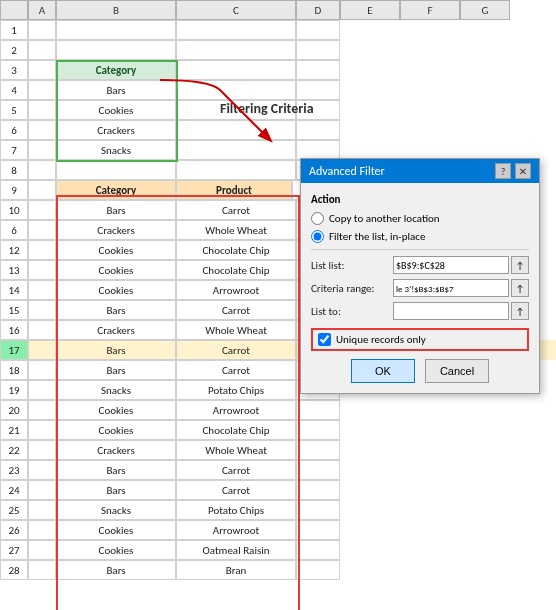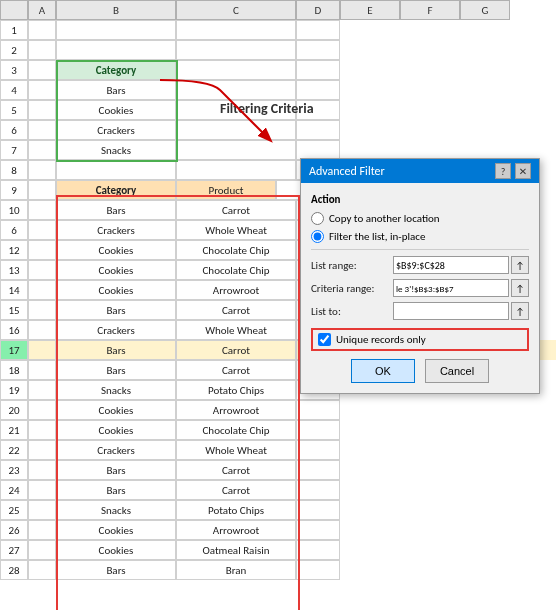--- a/index.html
+++ b/index.html
@@ -279,21 +279,21 @@
       <div class="cell" style="width:28px"></div>
       <div class="cell" style="width:120px"></div>
       <div class="cell" style="width:120px"></div>
       <div class="cell" style="width:44px"></div>
     </div>
 
     <div class="grid-row">
       <div class="row-num cell">9</div>
       <div class="cell" style="width:28px"></div>
       <div class="cell" style="width:120px;background:#ffe0b2;font-weight:bold">Category</div>
-      <div class="cell" style="width:100px;background:#ffe0b2;font-weight:normal">Product</div>
+      <div class="cell" style="width:116px;background:#ffe0b2;font-weight:bold">Product</div>
       <div class="cell" style="width:44px"></div>
     </div>
 
     <div class="grid-row">
       <div class="row-num cell">10</div>
       <div class="cell" style="width:28px"></div>
       <div class="cell" style="width:120px">Bars</div>
       <div class="cell" style="width:120px">Carrot</div>
       <div class="cell" style="width:44px"></div>
     </div>
@@ -453,21 +453,21 @@
       <div class="dialog-radio-row">
         <input type="radio" name="action" id="r2" style="">
         <label for="r2">Copy to another location</label>
       </div>
       <div class="dialog-radio-row">
         <input type="radio" name="action" checked="" id="r1" style="">
         <label for="r1">Filter the list, in-place</label>
       </div>
       <hr class="divider">
       <div class="dialog-field-row">
-        <span class="dialog-field-label">List range:</span>
+        <span class="dialog-field-label">List list:</span>
         <div class="dialog-field-input">
           <span style="font-size:10px">$B$9:$C$28</span>
         </div>
         <div class="dialog-field-btn">↑</div>
       </div>
       <div class="dialog-field-row">
         <span class="dialog-field-label">Criteria range:</span>
         <div class="dialog-field-input">
           <span style="font-size:9px">le 3'!$B$3:$B$7</span>
         </div>

